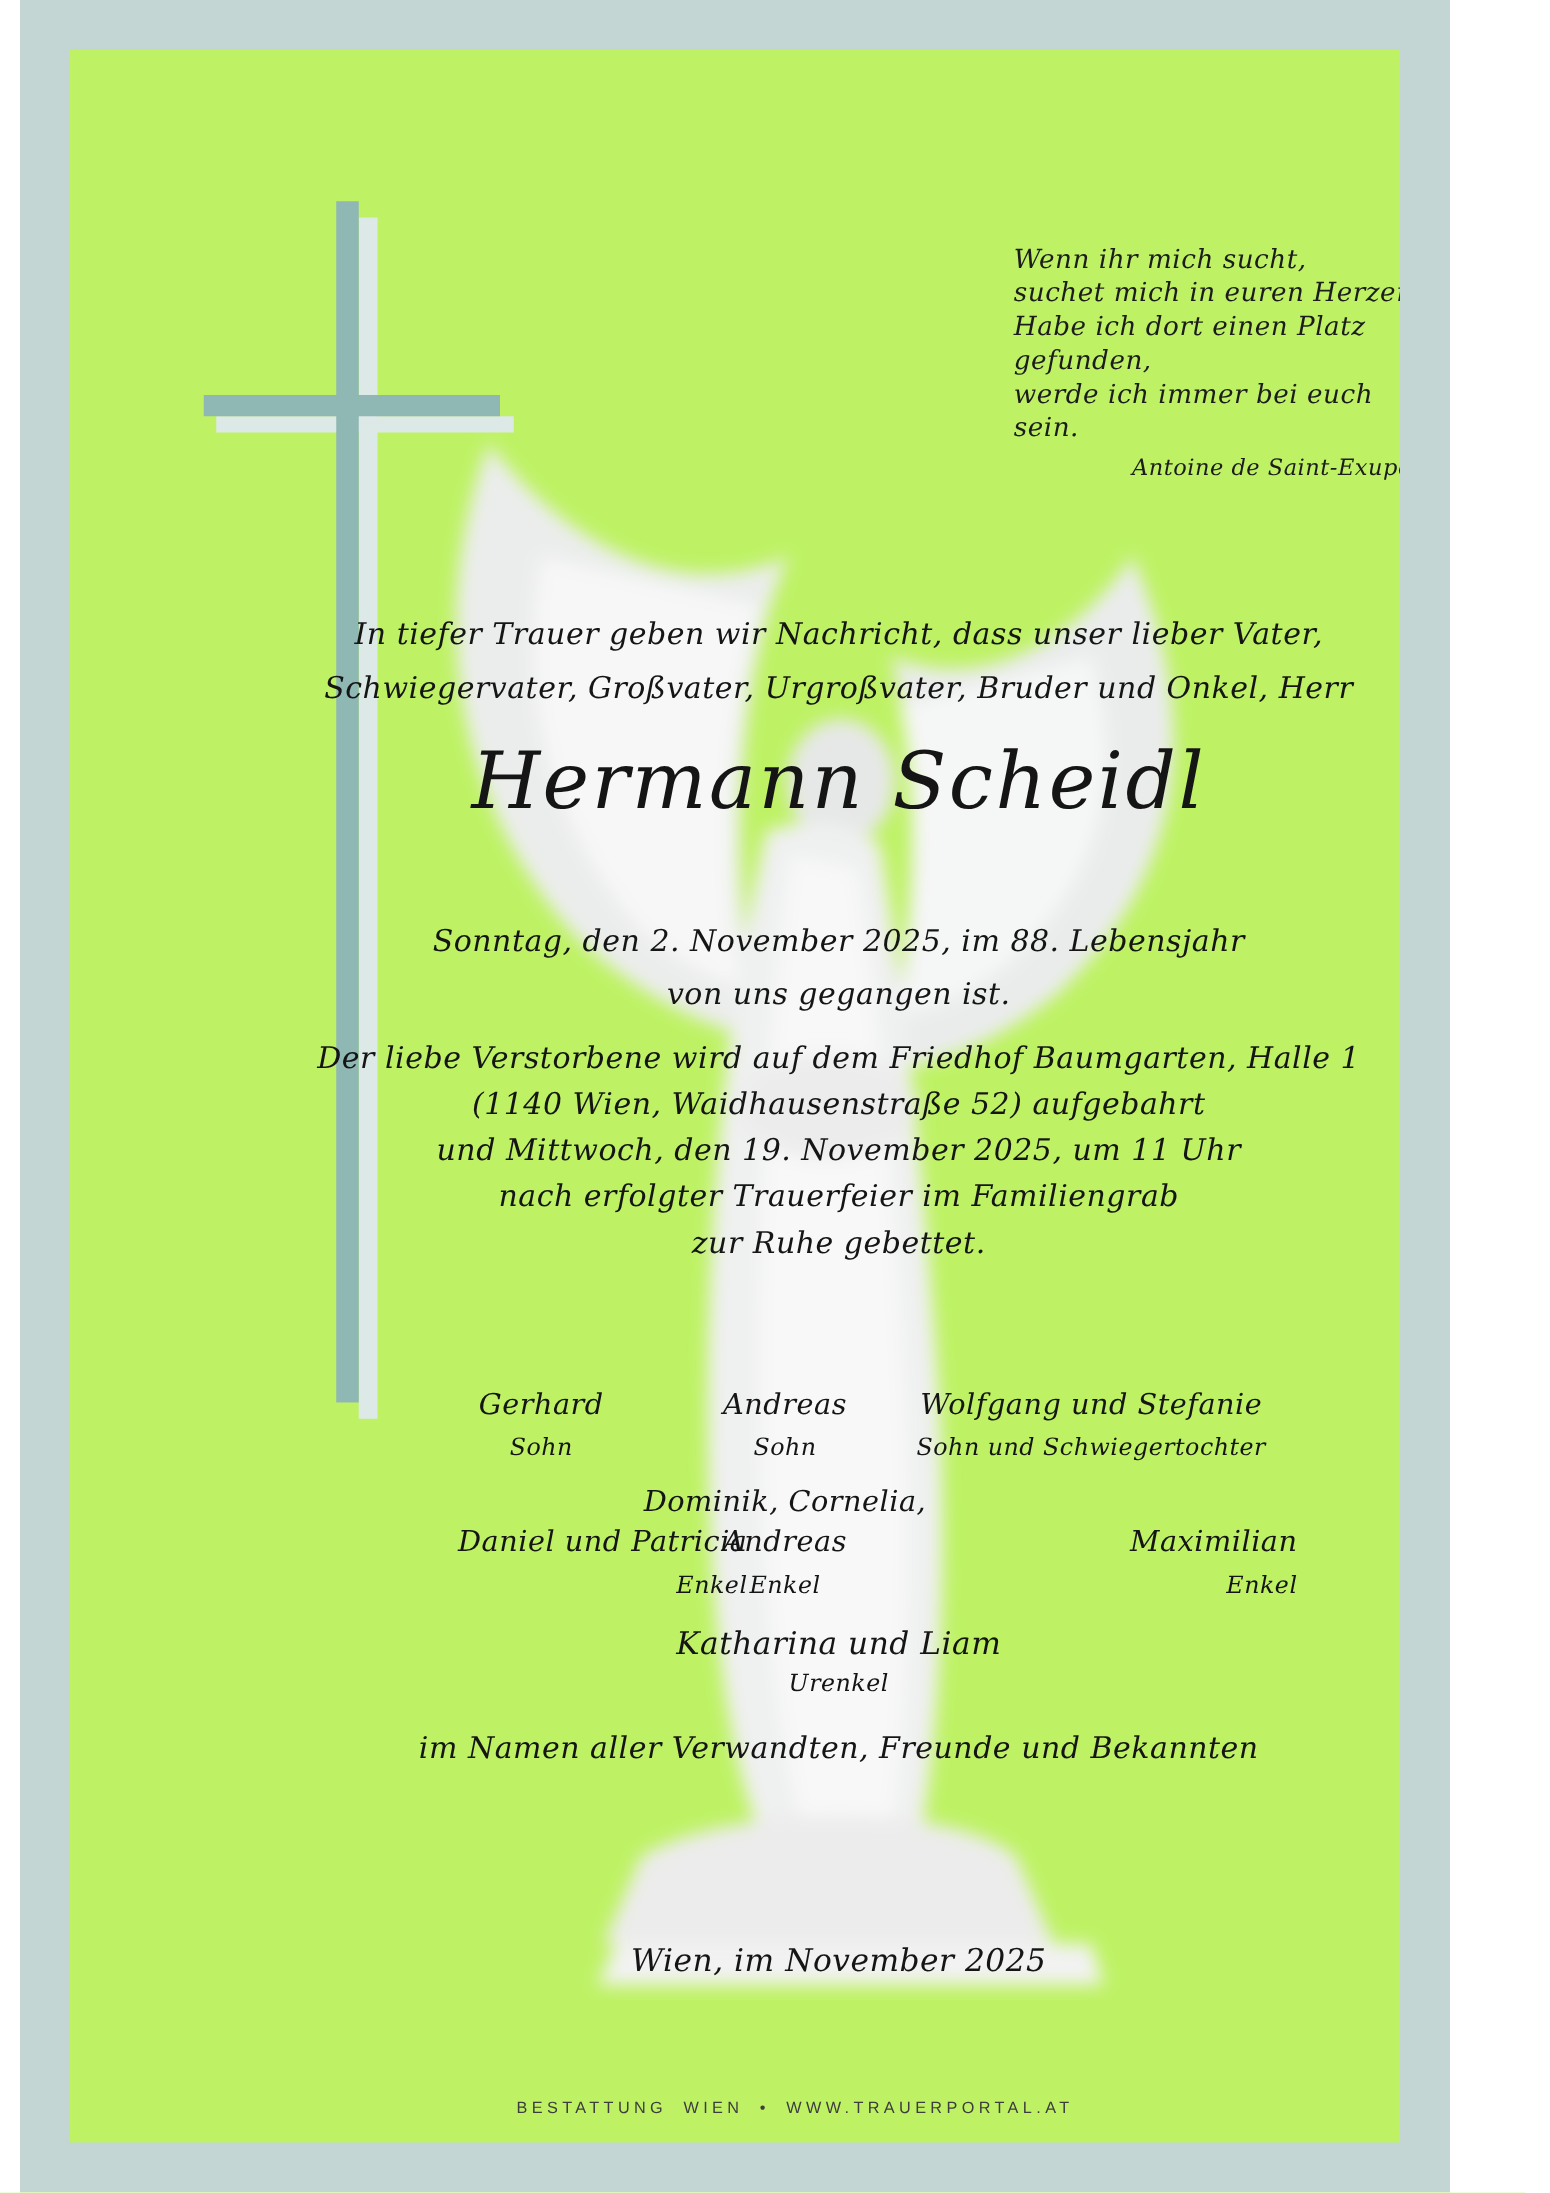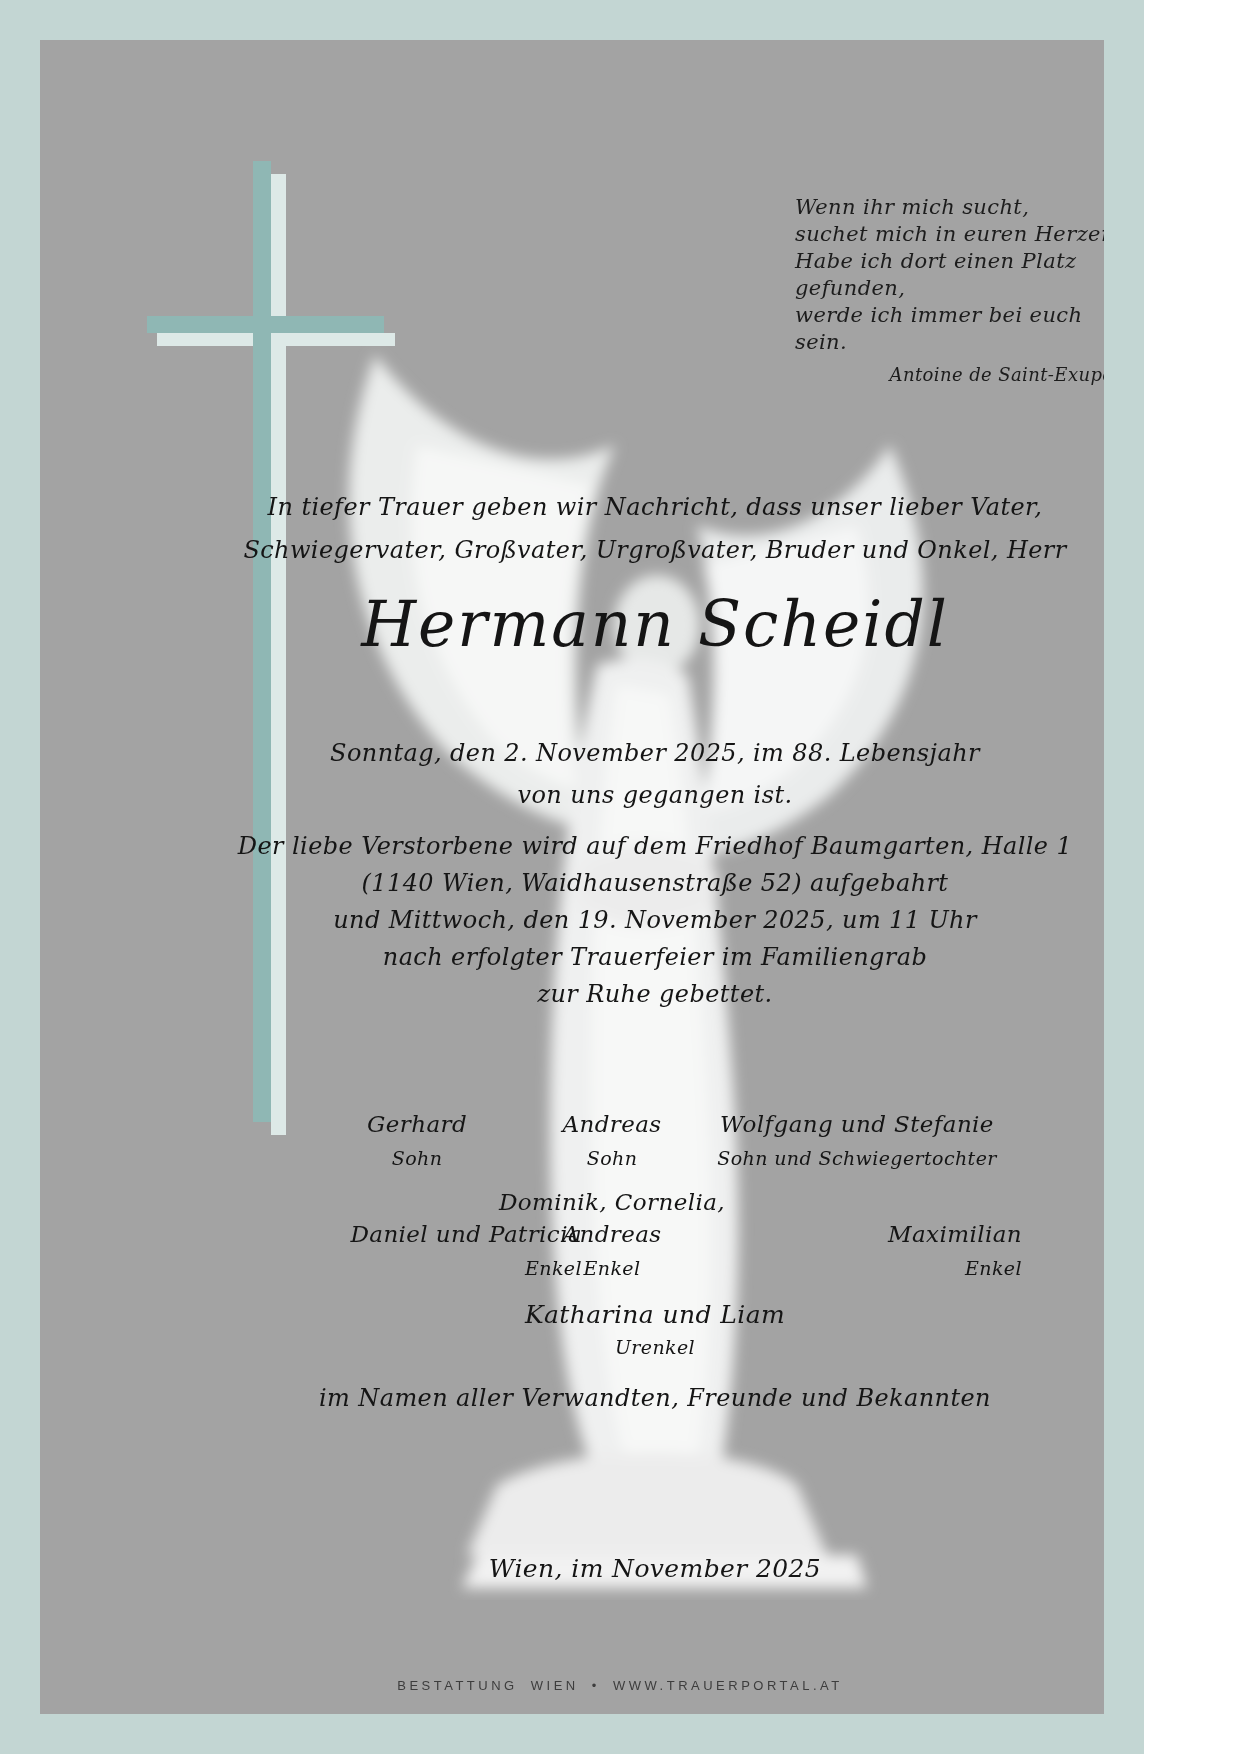--- a/index.html
+++ b/index.html
@@ -1,22 +1,23 @@
 <!DOCTYPE html>
 <html><head>
 <meta charset="utf-8">
 <style>
   html,body { margin:0; padding:0; background:#ffffff; }
   .page {
     position:relative;
     width:1144px; height:1754px;
-    background:#a3a3a3;
+    background:#bef264;
     overflow:hidden;
     font-family:"DejaVu Serif", serif;
     color:#151515;
+    margin-left:16px;
   }
   .frame {
     position:absolute; inset:0;
     border:40px solid #c3d6d3;
     box-sizing:border-box;
     z-index:6;
     pointer-events:none;
   }
   
   .bar { position:absolute; z-index:2; }

